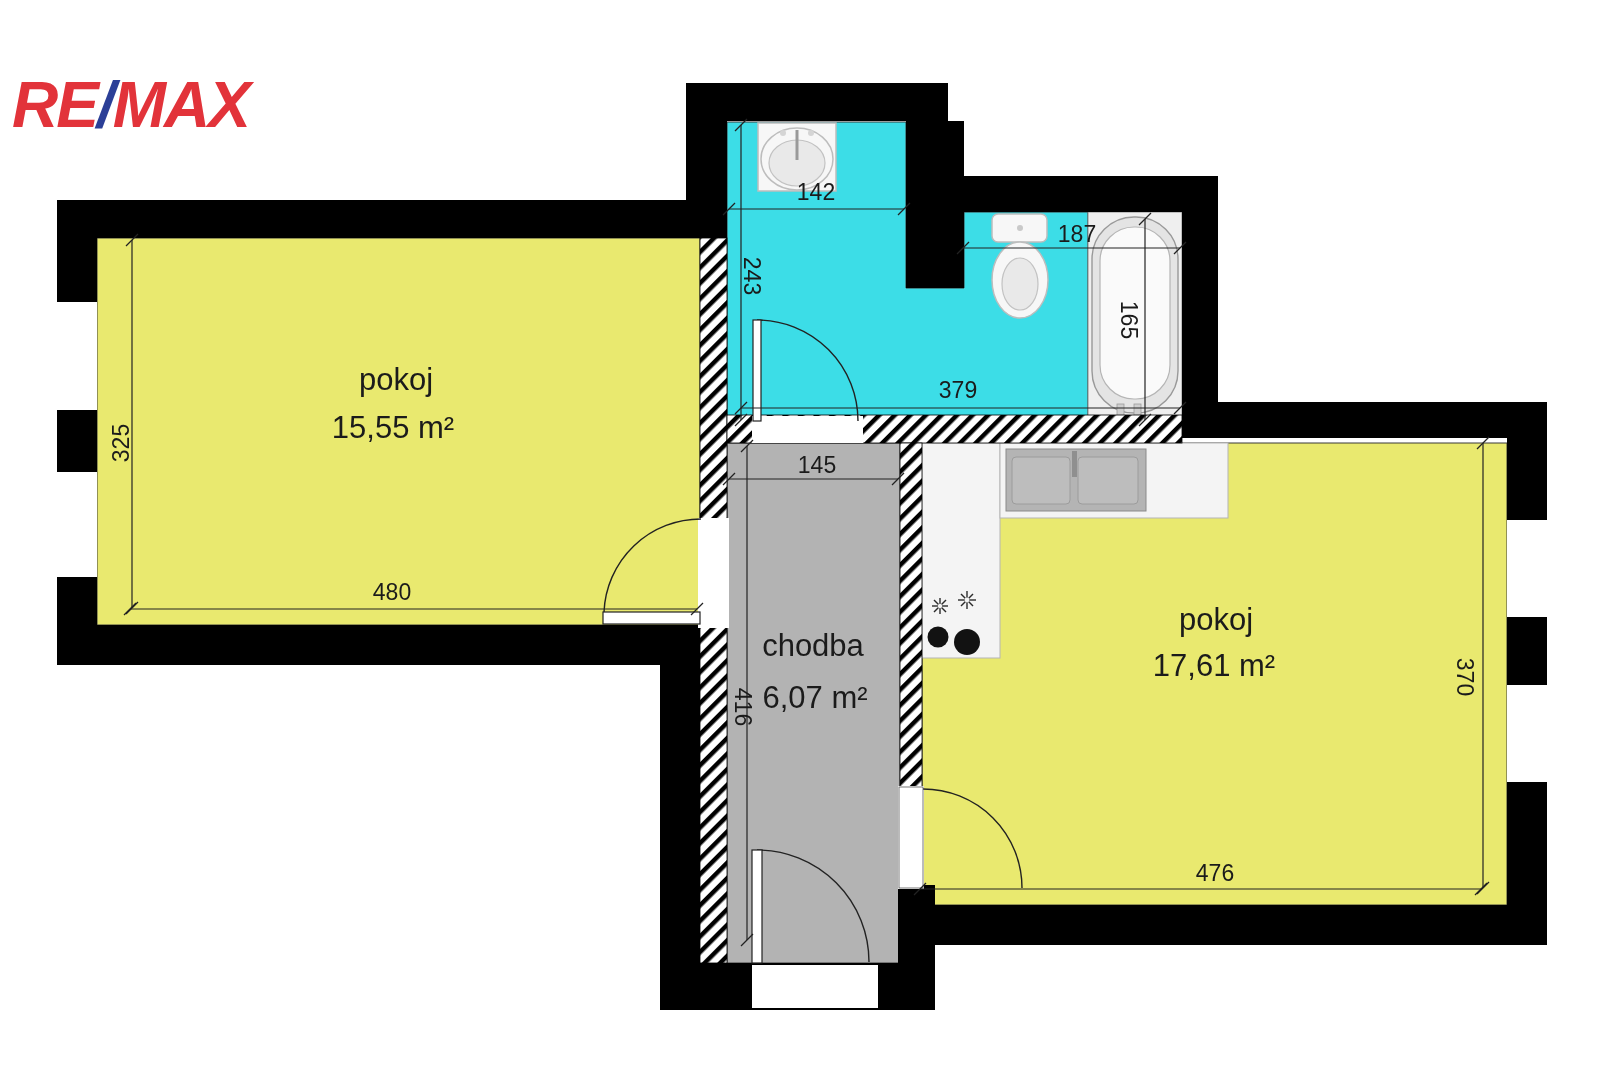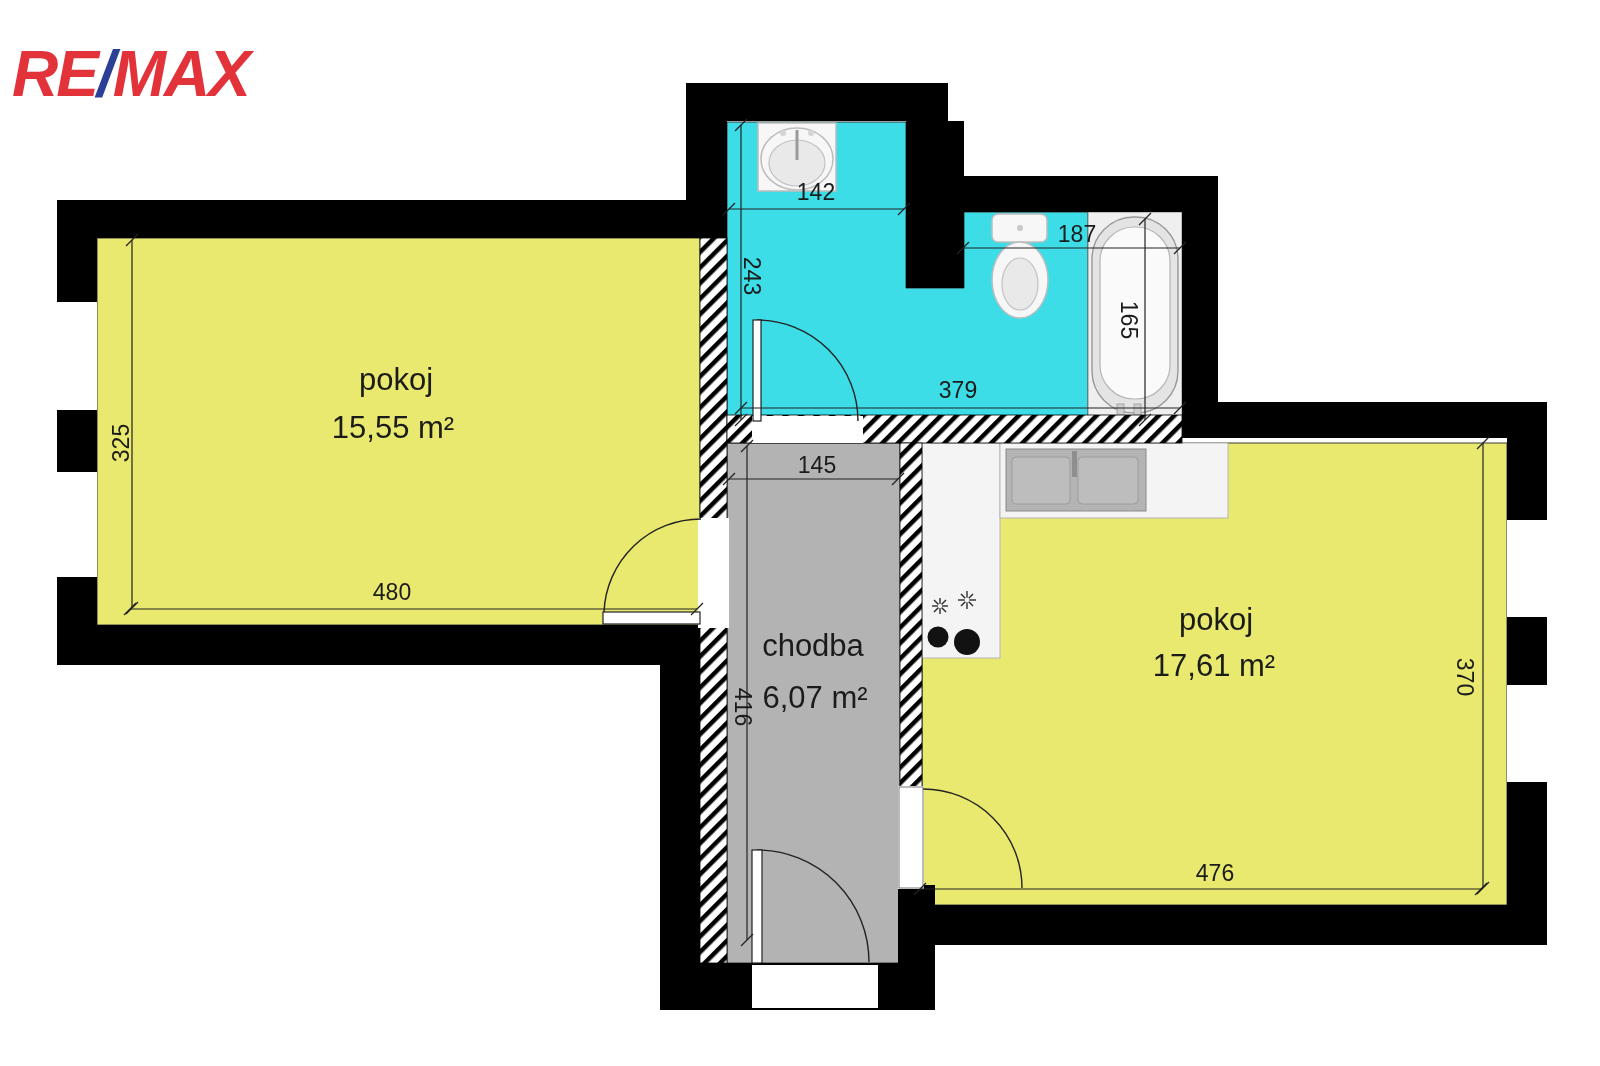--- a/index.html
+++ b/index.html
@@ -22,21 +22,21 @@
   .room-label{font-size:31px;fill:#1b1b1b;text-anchor:middle;}
   .door-arc{fill:none;stroke:#222;stroke-width:1.4;}
   .door-leaf{fill:#fff;stroke:#222;stroke-width:1.2;}
   .fx-light{fill:#f7f7f7;stroke:#bdbdbd;stroke-width:1.5;}
   .fx-mid{fill:#e9e9e9;stroke:#c2c2c2;stroke-width:1.2;}
   .sink-gray{fill:#b4b4b4;stroke:#8a8a8a;stroke-width:1;}
   .basin{fill:#bdbdbd;stroke:#9c9c9c;stroke-width:1;}
   .burner{fill:#121212;}
   .spark{stroke:#2b2b2b;stroke-width:1.4;}
 
-  .logo{position:absolute;left:12px;top:42px;font-size:64px;font-weight:bold;
+  .logo{position:absolute;left:12px;top:73px;font-size:64px;font-weight:bold;
         font-style:italic;letter-spacing:-2px;line-height:1;user-select:none;}
   .logo .red{color:var(--logo-red,#e2333a);}
   .logo .blue{color:var(--logo-blue,#2b3f97);}
 </style>
 </head>
 <body>
 
 <div class="stage">
 
   <div class="logo"><span class="red">RE</span><span class="blue">/</span><span class="red">MAX</span></div>

